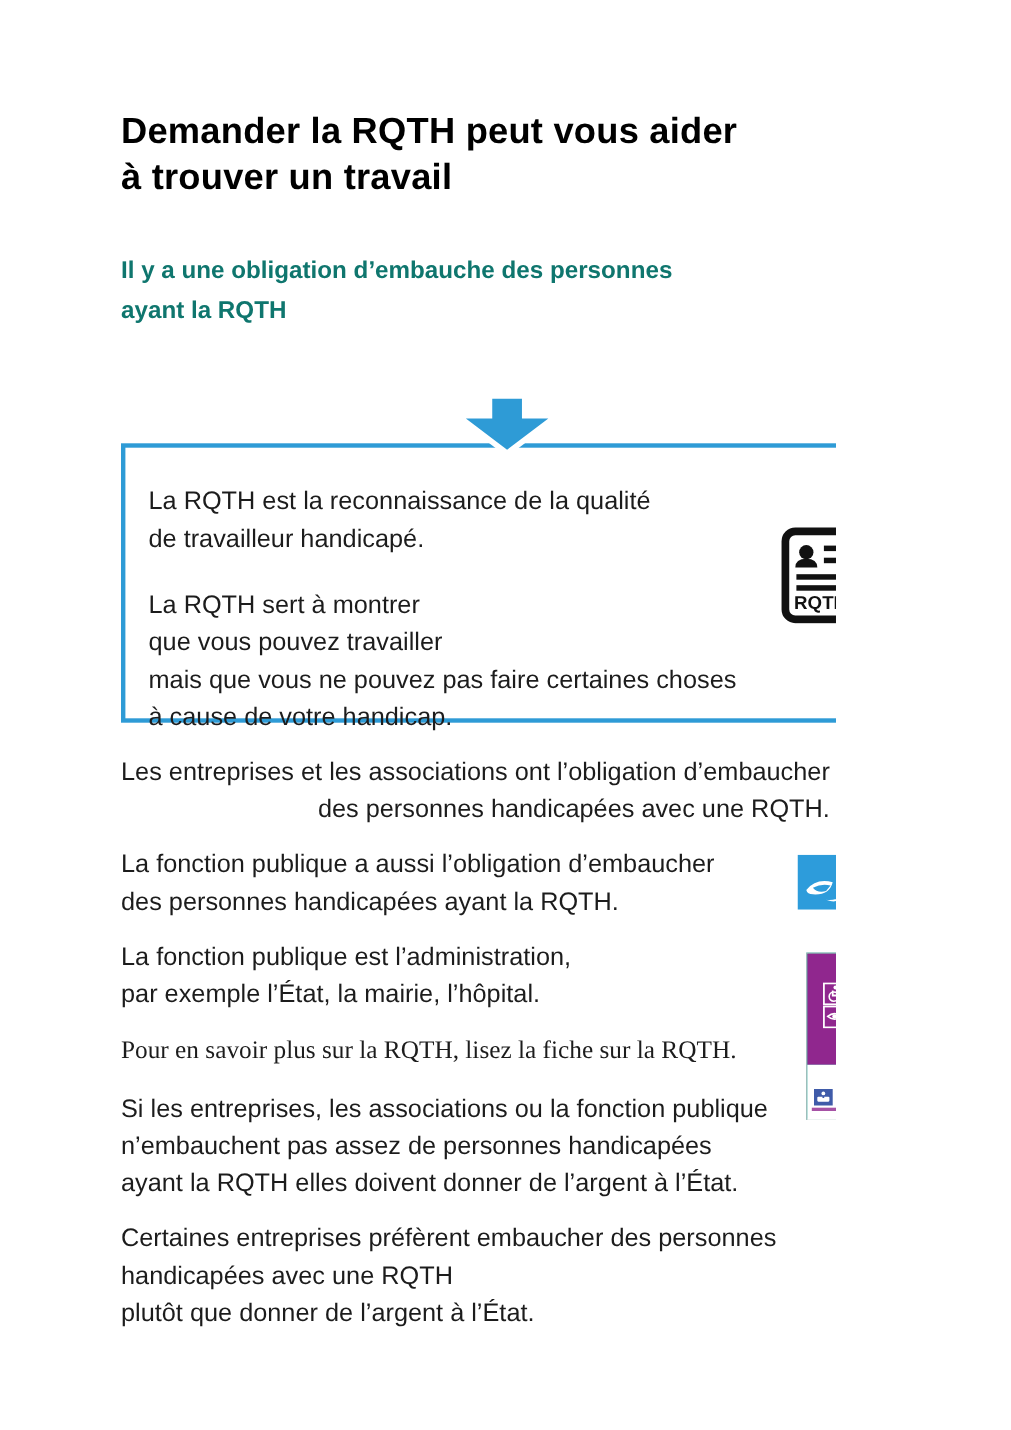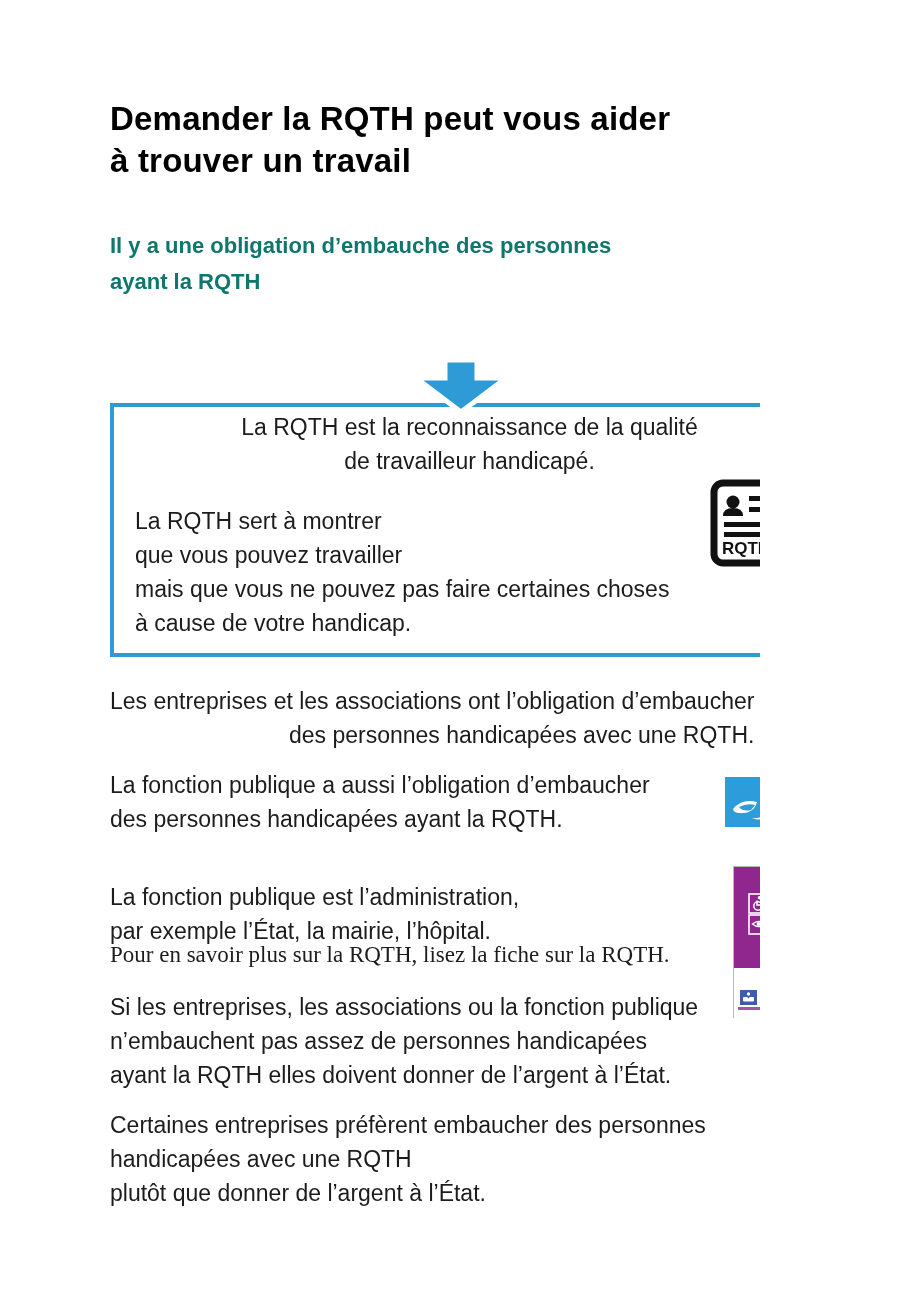--- a/index.html
+++ b/index.html
@@ -22,24 +22,24 @@
   }
   .lead{top:320px;}
   .arrow-svg{left:411px;top:357px;z-index:3;}
   .infobox{
     left:110px;top:403px;width:690px;height:246px;
     border:4px solid #2e9bd6;background:#fff;z-index:1;
   }
   .infobox .box-par{
     position:relative;margin:0;padding-left:21px;font-size:23px;line-height:34px;white-space:pre;color:#1c1c1c;
   }
-  .infobox .box-par.first{padding-top:3px;text-align:center;}
+  .infobox .box-par.first{padding-top:31px;}
   .infobox .box-par.second{padding-top:26px;}
   .rqth-card{position:absolute;right:22px;top:72px;}
-  .p1{top:684px;text-align:right;} .p2{top:768px;} .p3{top:852px;margin-top:28px;} .p4{top:938px;font-family:Liberation Serif, serif;} .p5{top:990px;} .p6{top:1108px;}
+  .p1{top:684px;text-align:right;} .p2{top:768px;} .p3{top:852px;} .p4{top:938px;font-family:Liberation Serif, serif;} .p5{top:990px;} .p6{top:1108px;}
   .flag{left:725px;top:777px;}
   .booklet{
     left:733px;top:866px;width:112px;height:152px;background:#14b8a6;
     border:1px solid #b8b8b8;box-sizing:border-box;
   }
   .booklet-cover{position:relative;width:100%;height:101px;background:#90278e;}
   .booklet-icons{position:absolute;left:14px;top:26px;display:flex;gap:5px;align-items:flex-start;}
   .booklet-strip{position:relative;width:100%;height:50px;background:#fff;}
   .booklet-title{position:absolute;left:0;right:0;top:5px;text-align:center;font-size:12px;font-weight:700;color:#111;}
   .etr-logo{position:absolute;left:6px;top:22px;width:17px;height:15px;background:#3f5ba9;}

